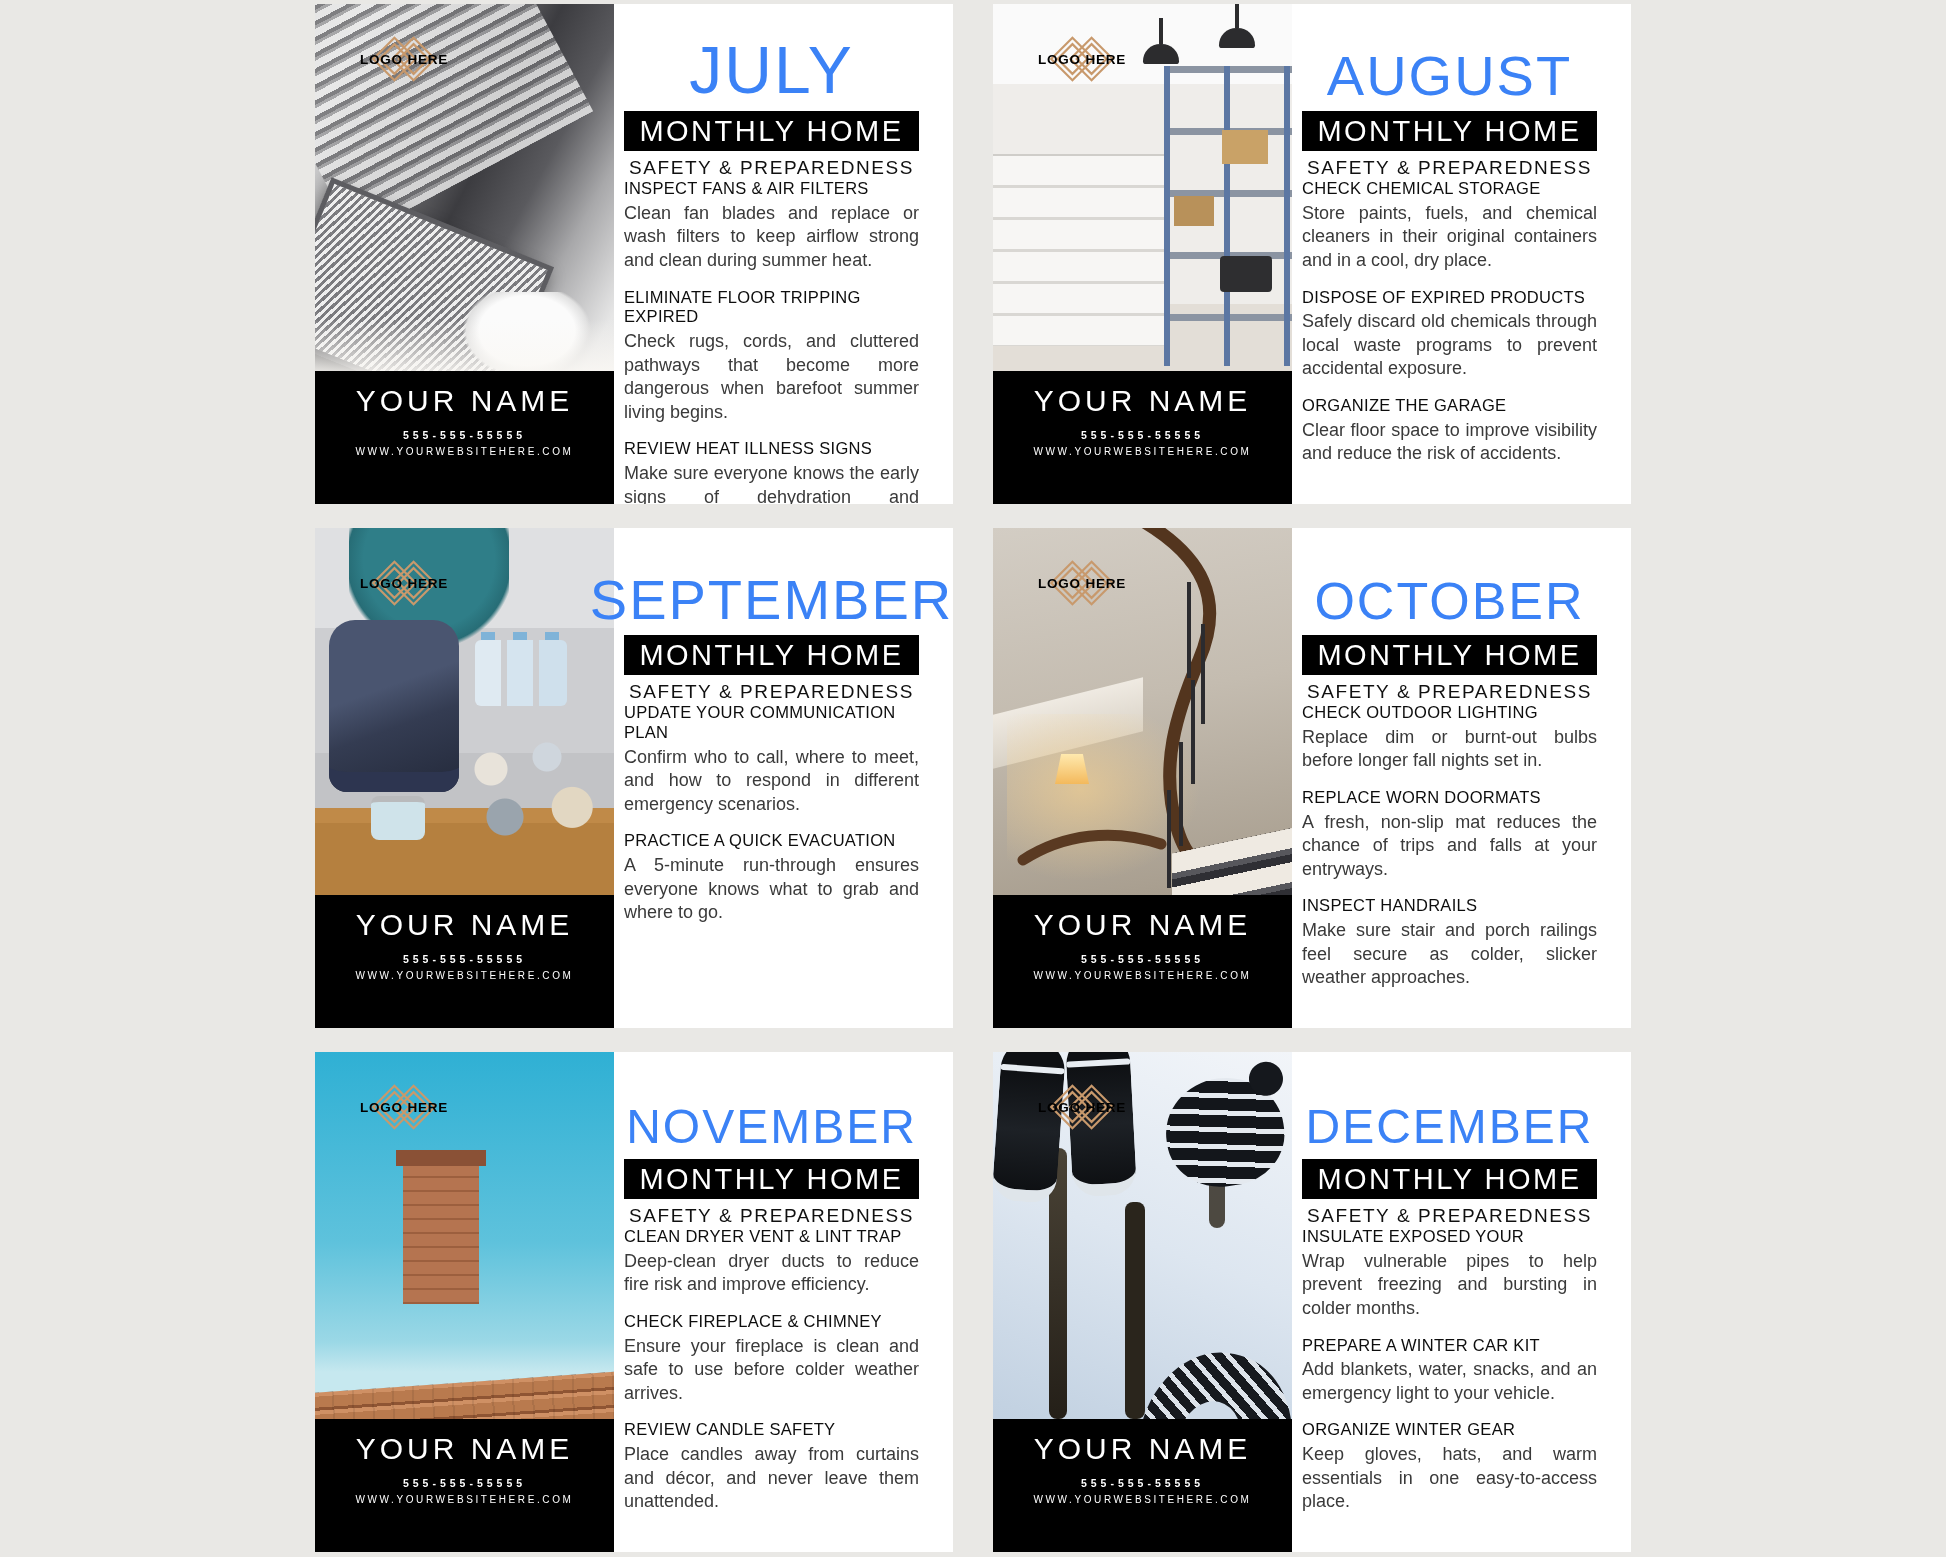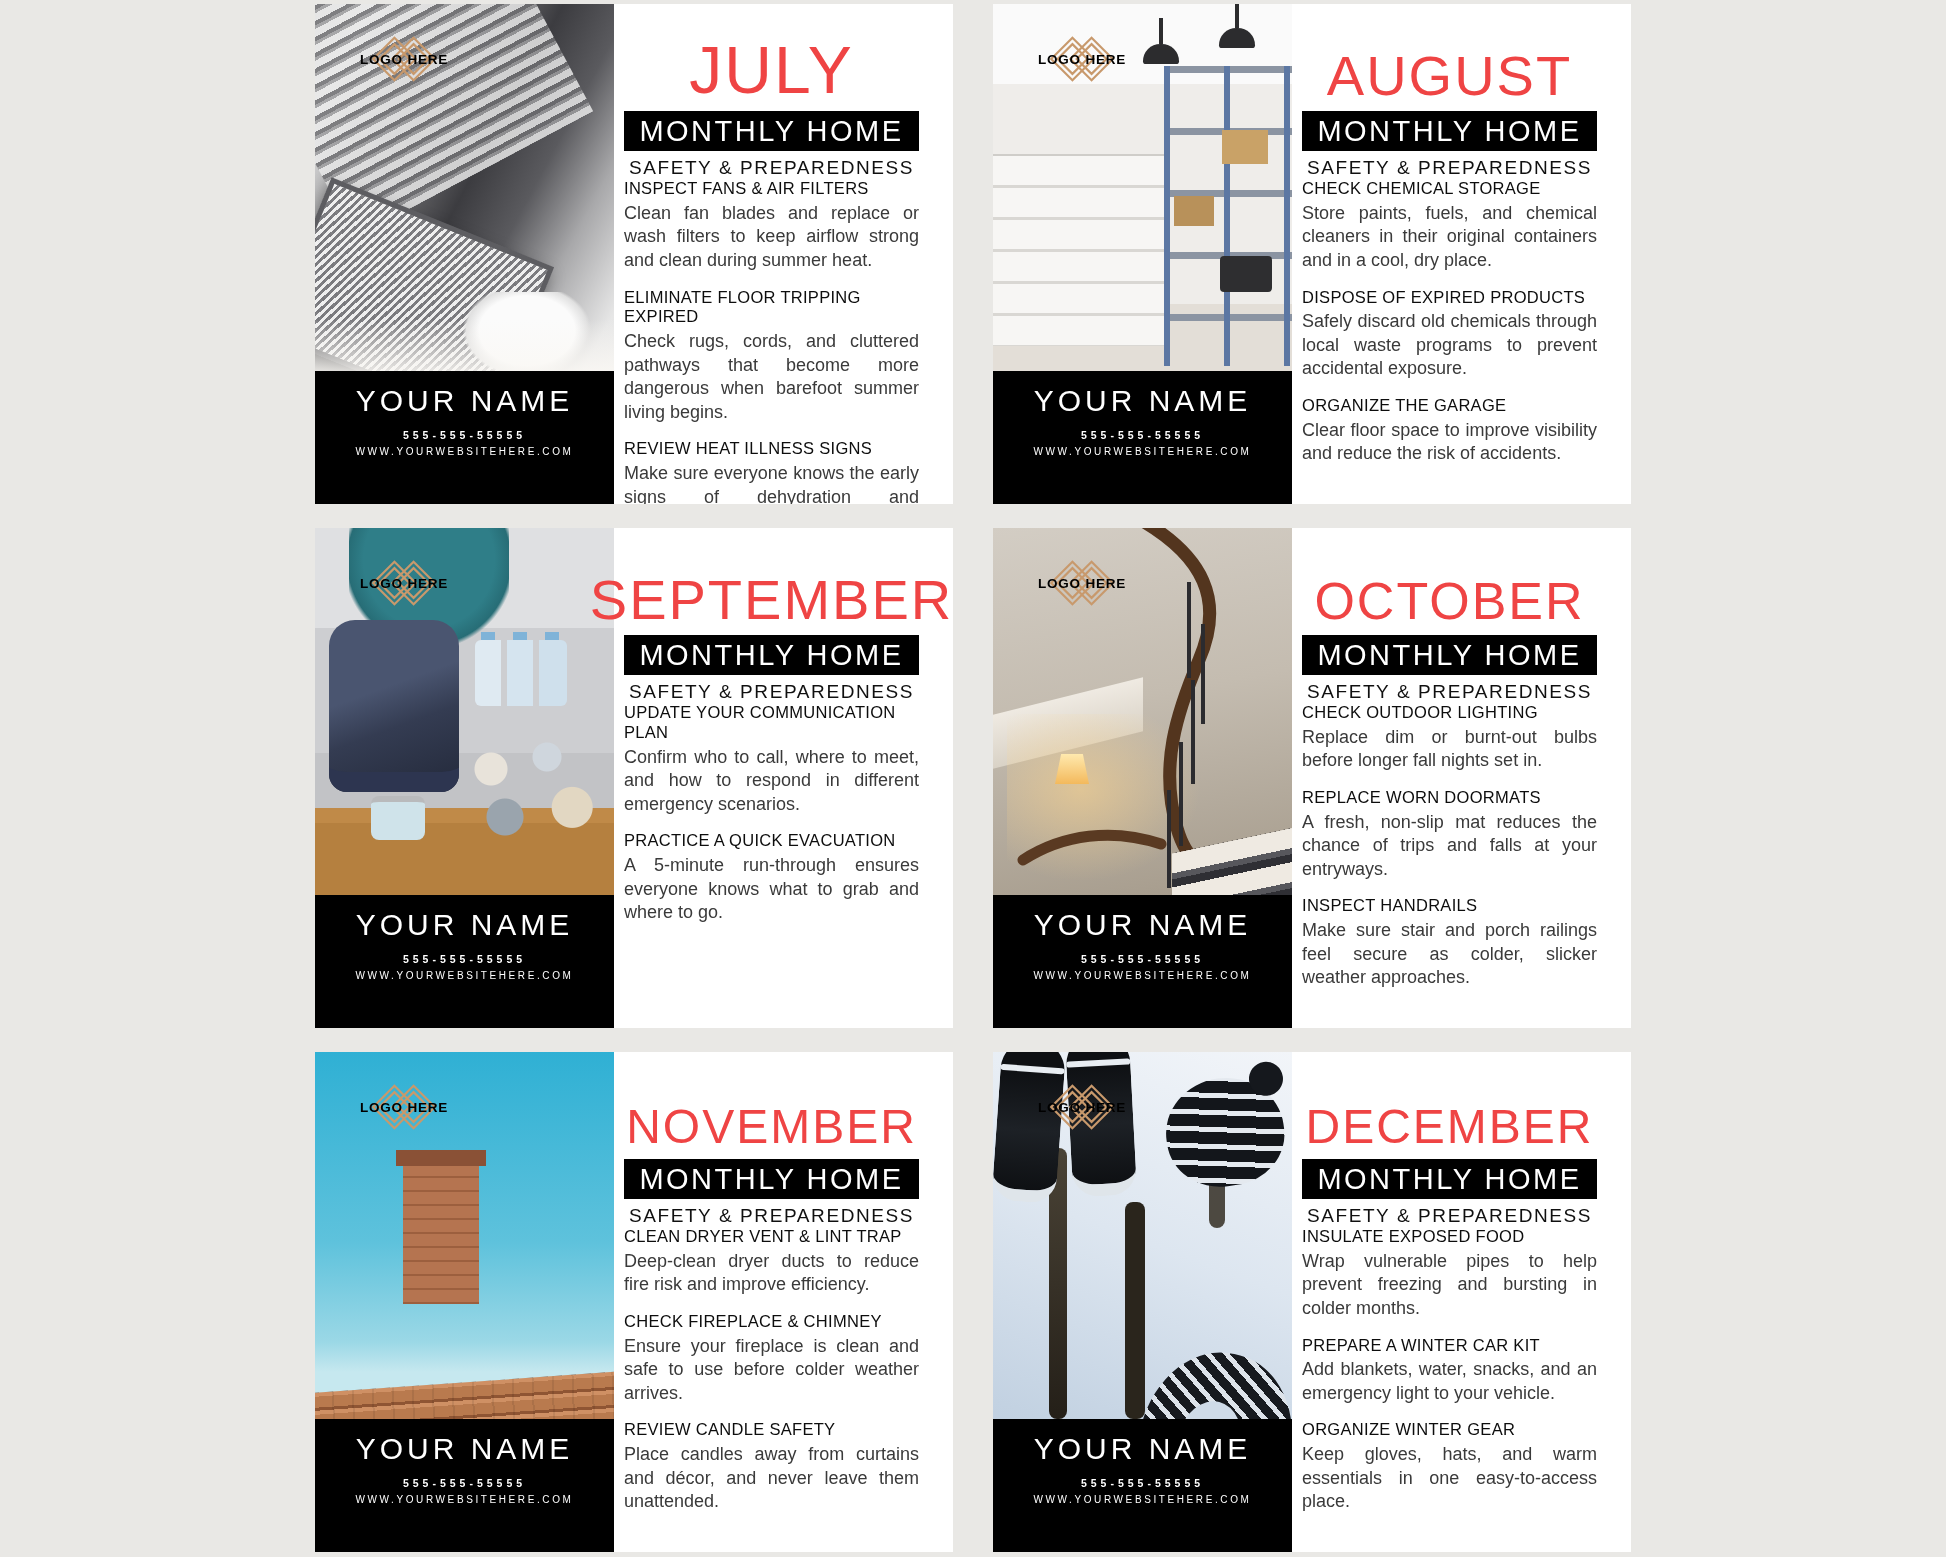--- a/index.html
+++ b/index.html
@@ -14,21 +14,21 @@
   .logo{position:absolute;left:34px;top:28px;width:110px;height:54px;z-index:3;display:flex;align-items:center;justify-content:center}
   .logo svg{position:absolute;left:50%;top:50%;width:68px;height:50px;transform:translate(-50%,-50%)}
   .logo-text{position:relative;font-weight:700;font-size:13.5px;letter-spacing:.8px;color:#000000;white-space:nowrap}
   
   .brand{position:absolute;left:0;right:0;bottom:0;height:133px;background:#000;z-index:4;text-align:center;color:#fff}
   .brand-name{margin-top:13px;font-size:30px;font-weight:300;letter-spacing:4px;font-family:"Liberation Sans",sans-serif}
   .brand-phone{margin-top:11px;font-size:10.5px;font-weight:700;letter-spacing:4px}
   .brand-web{margin-top:5px;font-size:10px;font-weight:400;letter-spacing:2.6px}
   
   .title-wrap{height:76px;display:flex;align-items:flex-end;justify-content:center}
-  .month-title{margin:0;font-weight:300;letter-spacing:2px;color:#ef4444;line-height:.95;text-align:center;white-space:nowrap}
+  .month-title{margin:0;font-weight:300;letter-spacing:2px;color:#3b82f6;line-height:.95;text-align:center;white-space:nowrap}
   .bar{margin-top:9px;height:40px;background:#000;color:#fff;display:flex;align-items:center;justify-content:center;font-size:29px;font-weight:300;letter-spacing:2.5px;white-space:nowrap}
   .tagline{margin-top:6px;text-align:center;font-size:19px;font-weight:400;letter-spacing:1.6px;color:#101010;white-space:nowrap}
   .sections{}
   .sec{margin-bottom:15px}
   .sec h3{margin:0 0 3px;font-size:16.5px;font-weight:400;letter-spacing:.3px;line-height:1.2;color:#0d0d0d}
   .sec p{margin:0;font-size:18px;line-height:1.31;text-align:justify;color:#3a3a3a}
 
   
   .photo-july{background:linear-gradient(118deg,#d6d6d6 0%,#ececec 10%,#8a8a8c 26%,#3c3c40 44%,#5a5a5e 56%,#a8a8aa 68%,#e6e6e6 82%,#f4f4f4 100%)}
   .photo-july .slats{left:-30px;top:-46px;width:270px;height:230px;transform:rotate(-28deg);background:repeating-linear-gradient(0deg,#e8e8e8 0 7px,#9c9c9e 7px 10px,#6f6f72 10px 14px);opacity:.85}
@@ -356,21 +356,21 @@
       </div>
     </div>
     <div class="right">
       <div class="title-wrap">
           <h2 class="month-title" style="font-size: 48px;">DECEMBER</h2>
         </div>
       <div class="bar">MONTHLY HOME</div>
       <div class="tagline">SAFETY &amp; PREPAREDNESS</div>
       <div class="sections">
         <section class="sec">
-          <h3>INSULATE EXPOSED FOOD</h3>
+          <h3>INSULATE EXPOSED YOUR</h3>
           <p>Wrap vulnerable pipes to help prevent freezing and bursting in colder months.</p>
         </section>
         <section class="sec">
           <h3>PREPARE A WINTER CAR KIT</h3>
           <p>Add blankets, water, snacks, and an emergency light to your vehicle.</p>
         </section>
         <section class="sec">
           <h3>ORGANIZE WINTER GEAR</h3>
           <p>Keep gloves, hats, and warm essentials in one easy-to-access place.</p>
         </section>

